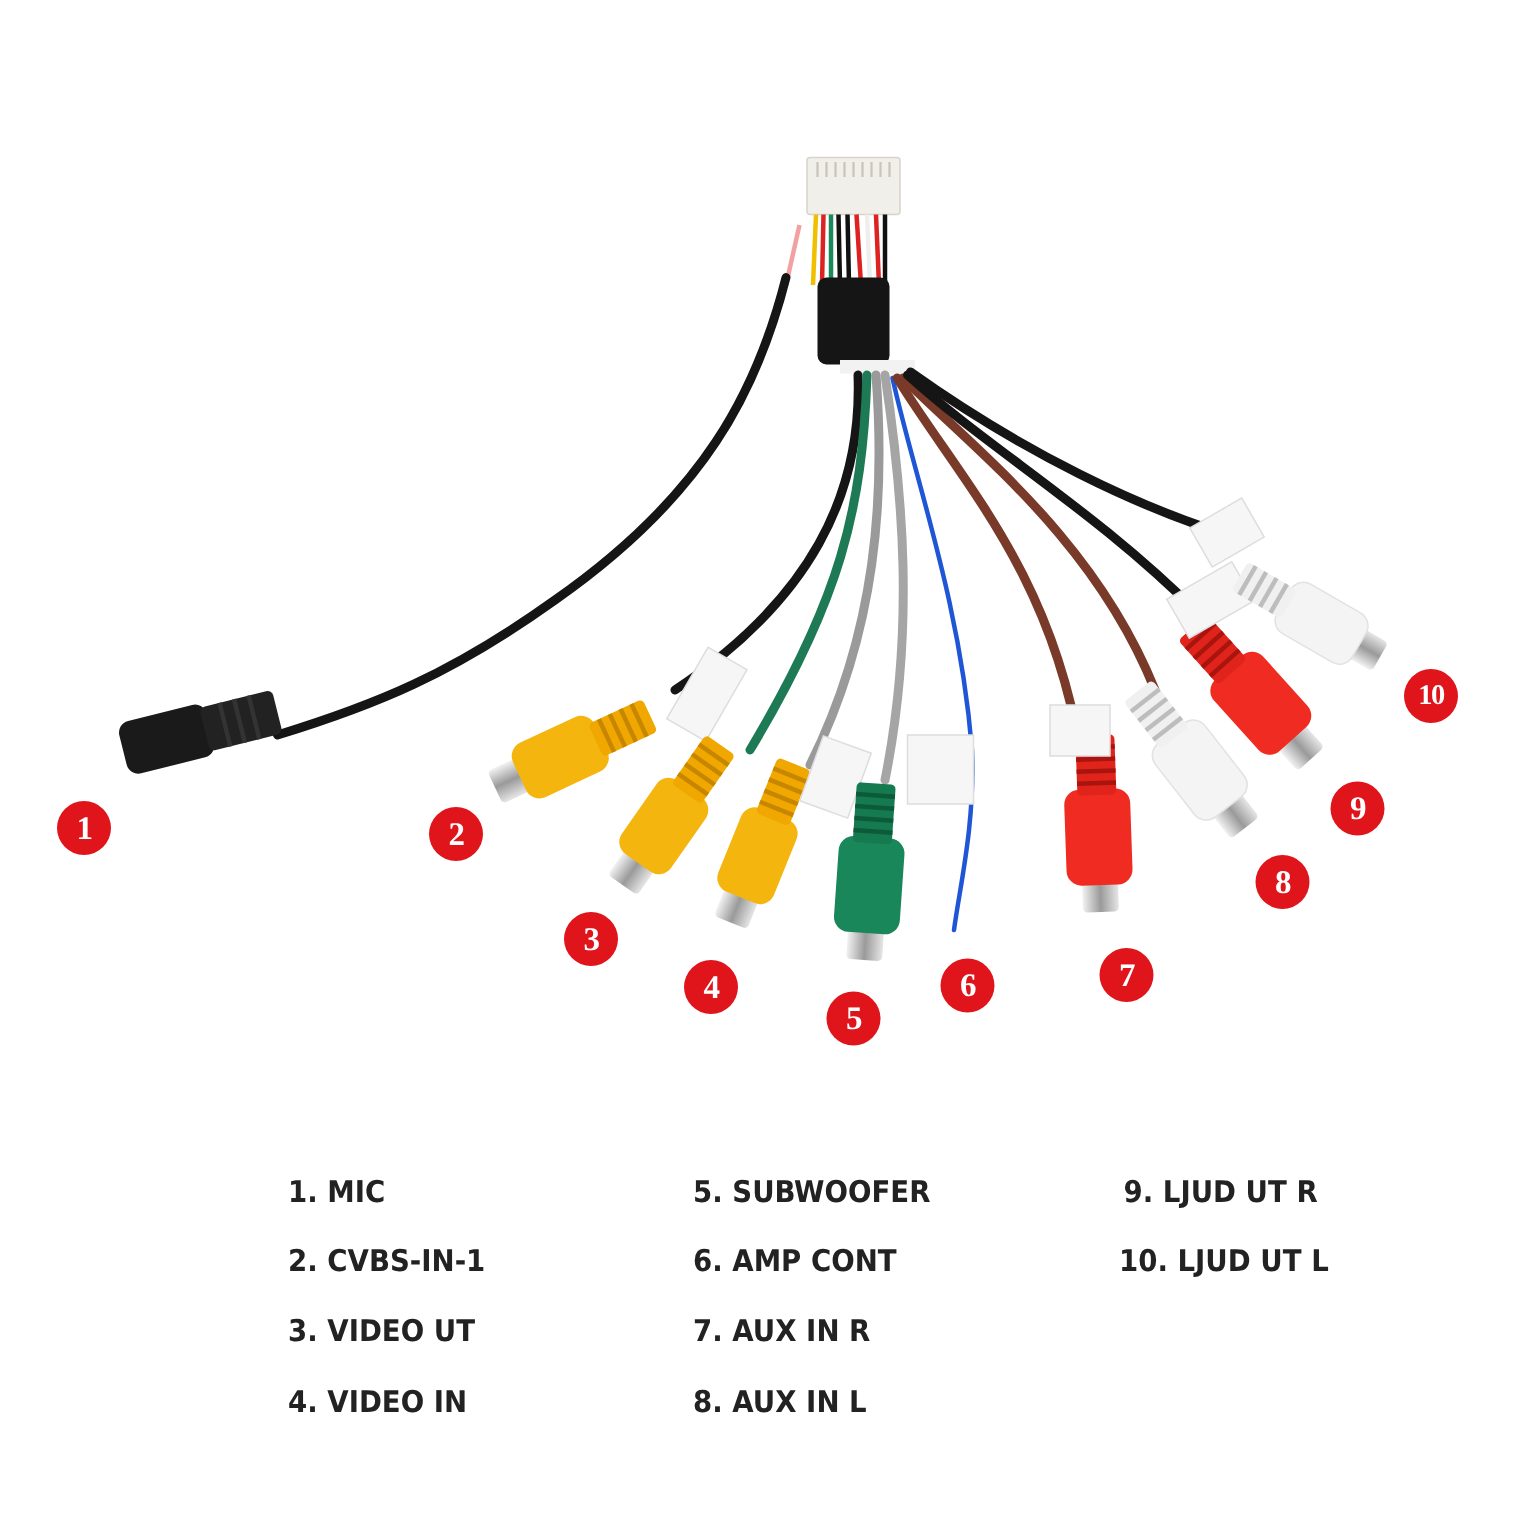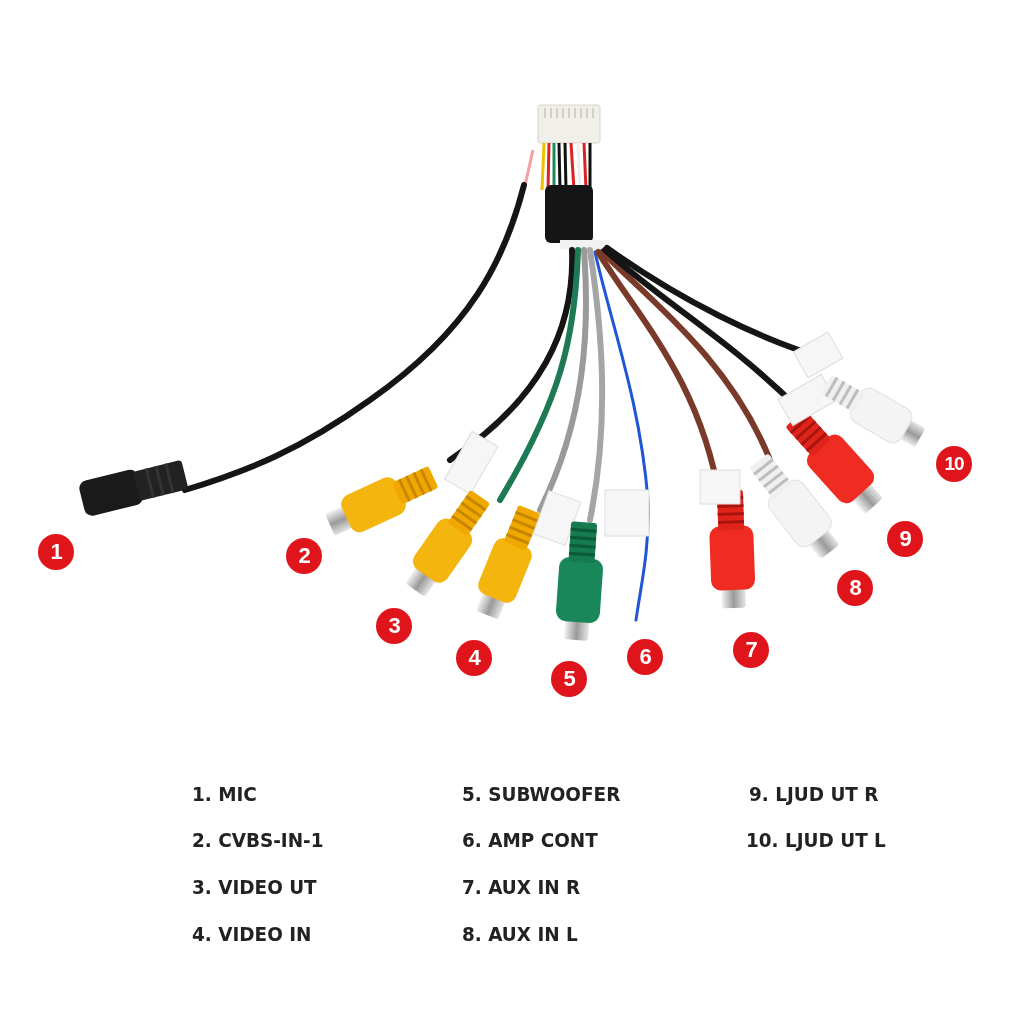--- a/index.html
+++ b/index.html
@@ -2,21 +2,21 @@
 <html><head>
   <meta charset="utf-8">
   <style>
     html, body { margin: 0; padding: 0; background: #ffffff; }
     body { width: 1024px; height: 1024px; position: relative; overflow: hidden;
            font-family: "DejaVu Sans", sans-serif; }
     #diagram { position: absolute; left: 0; top: 0; width: 1024px; height: 740px; }
     .badge { position: absolute; width: 36px; height: 36px; border-radius: 50%;
              background: #e0141b; color: #fff; font-weight: bold; font-size: 22px;
              display: flex; align-items: center; justify-content: center;
-             font-family: Liberation Sans, sans-serif; letter-spacing: -1px; }
+             font-family: Liberation Serif, serif; letter-spacing: -1px; }
     .legend { position: absolute; left: 0; top: 0; width: 1024px; height: 1024px; pointer-events: none; margin-left: 44px; }
     .legend-item { position: absolute; font-family: "DejaVu Sans", sans-serif;
                    font-weight: bold; font-size: 20px; color: #222;
                    letter-spacing: 0px; white-space: nowrap; transform: scaleX(0.92); transform-origin: left center; }
   </style>
 </head>
 <body>
 
 <svg id="diagram" viewBox="0 0 1024 740" xmlns="http://www.w3.org/2000/svg">
   <defs>

